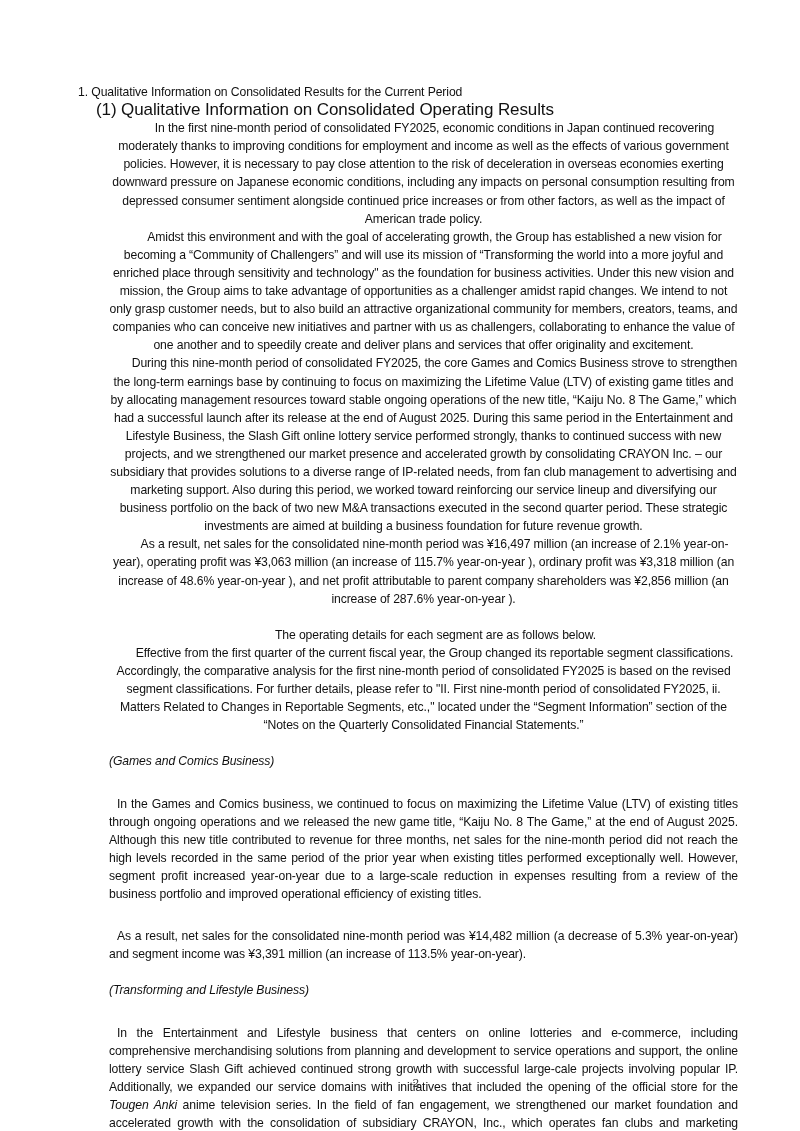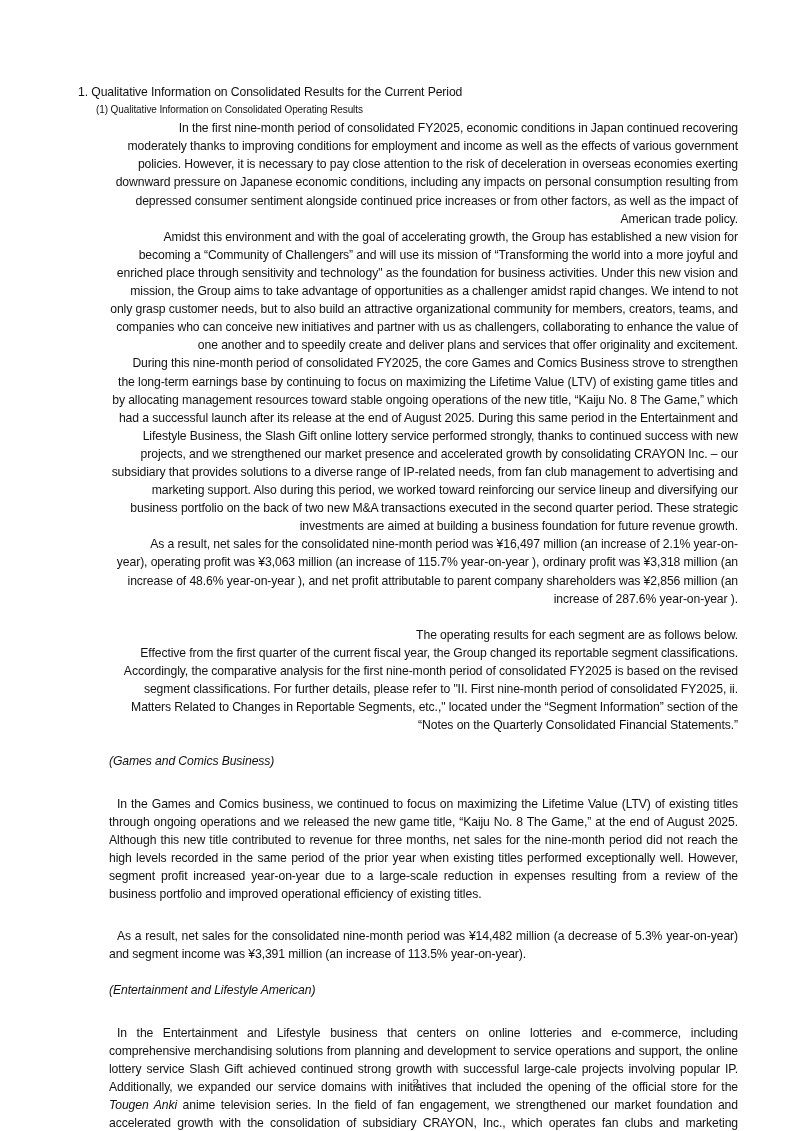--- a/index.html
+++ b/index.html
@@ -32,29 +32,29 @@
       letter-spacing: -0.1px;
     }
     .h1 {
       margin: 0;
       font-size: 12.2px;
       font-weight: normal;
       padding-left: 0;
     }
     .h2 {
       margin: 0;
-      font-size: 10px;
+      font-size: 17px;
       font-weight: normal;
       padding-left: 18px;
     }
     .para {
       margin: 0;
       padding-left: 31px;
       text-indent: 22px;
-      text-align: right;
+      text-align: center;
     }
     .para.justify {
       text-align: justify;
     }
     .para.small-indent {
       text-indent: 8px;
       margin-top: 24px;
     }
     .para.op-indent {
       text-indent: 24px;
@@ -89,30 +89,30 @@
     <p class="h1">1. Qualitative Information on Consolidated Results for the Current Period</p>
     <p class="h2">(1) Qualitative Information on Consolidated Operating Results</p>
 
     <p class="para">In the first nine-month period of consolidated FY2025, economic conditions in Japan continued recovering moderately thanks to improving conditions for employment and income as well as the effects of various government policies. However, it is necessary to pay close attention to the risk of deceleration in overseas economies exerting downward pressure on Japanese economic conditions, including any impacts on personal consumption resulting from depressed consumer sentiment alongside continued price increases or from other factors, as well as the impact of American trade policy.</p>
     <p class="para">Amidst this environment and with the goal of accelerating growth, the Group has established a new vision for becoming a “Community of Challengers” and will use its mission of “Transforming the world into a more joyful and enriched place through sensitivity and technology" as the foundation for business activities. Under this new vision and mission, the Group aims to take advantage of opportunities as a challenger amidst rapid changes. We intend to not only grasp customer needs, but to also build an attractive organizational community for members, creators, teams, and companies who can conceive new initiatives and partner with us as challengers, collaborating to enhance the value of one another and to speedily create and deliver plans and services that offer originality and excitement.</p>
     <p class="para">During this nine-month period of consolidated FY2025, the core Games and Comics Business strove to strengthen the long-term earnings base by continuing to focus on maximizing the Lifetime Value (LTV) of existing game titles and by allocating management resources toward stable ongoing operations of the new title, “Kaiju No. 8 The Game,” which had a successful launch after its release at the end of August 2025. During this same period in the Entertainment and Lifestyle Business, the Slash Gift online lottery service performed strongly, thanks to continued success with new projects, and we strengthened our market presence and accelerated growth by consolidating CRAYON Inc. – our subsidiary that provides solutions to a diverse range of IP-related needs, from fan club management to advertising and marketing support. Also during this period, we worked toward reinforcing our service lineup and diversifying our business portfolio on the back of two new M&amp;A transactions executed in the second quarter period. These strategic investments are aimed at building a business foundation for future revenue growth.</p>
     <p class="para">As a result, net sales for the consolidated nine-month period was ¥16,497 million (an increase of 2.1% year-on-year), operating profit was ¥3,063 million (an increase of 115.7% year-on-year ), ordinary profit was ¥3,318 million (an increase of 48.6% year-on-year ), and net profit attributable to parent company shareholders was ¥2,856 million (an increase of 287.6% year-on-year ).</p>
 
     <div class="blank"></div>
 
-    <p class="para op-indent">The operating results for each segment are as follows below.</p>
+    <p class="para op-indent">The operating details for each segment are as follows below.</p>
     <p class="para">Effective from the first quarter of the current fiscal year, the Group changed its reportable segment classifications. Accordingly, the comparative analysis for the first nine-month period of consolidated FY2025 is based on the revised segment classifications. For further details, please refer to "II. First nine-month period of consolidated FY2025, ii. Matters Related to Changes in Reportable Segments, etc.," located under the “Segment Information” section of the “Notes on the Quarterly Consolidated Financial Statements.”</p>
 
     <div class="blank"></div>
 
     <p class="seg-title">(Games and Comics Business)</p>
     <p class="para justify small-indent">In the Games and Comics business, we continued to focus on maximizing the Lifetime Value (LTV) of existing titles through ongoing operations and we released the new game title, “Kaiju No. 8 The Game,” at the end of August 2025. Although this new title contributed to revenue for three months, net sales for the nine-month period did not reach the high levels recorded in the same period of the prior year when existing titles performed exceptionally well. However, segment profit increased year-on-year due to a large-scale reduction in expenses resulting from a review of the business portfolio and improved operational efficiency of existing titles.</p>
     <p class="para justify small-indent">As a result, net sales for the consolidated nine-month period was ¥14,482 million (a decrease of 5.3% year-on-year) and segment income was ¥3,391 million (an increase of 113.5% year-on-year).</p>
 
     <div class="blank"></div>
 
-    <p class="seg-title">(Entertainment and Lifestyle American)</p>
+    <p class="seg-title">(Transforming and Lifestyle Business)</p>
     <p class="para justify small-indent"><span>In the Entertainment and Lifestyle business that centers on online lotteries and e-commerce, including comprehensive merchandising solutions from planning and development to service operations and support, the online lottery service Slash Gift achieved continued strong growth with successful large-cale projects involving popular IP. Additionally, we expanded our service domains with initiatives that included the opening of the official store for the </span><em>Tougen Anki</em><span> anime television series. In the field of fan engagement, we strengthened our market foundation and accelerated growth with the consolidation of subsidiary CRAYON, Inc., which operates fan clubs and marketing support, starting from the first</span></p>
 
   </div>
 
   <div class="page-number">2</div>
 </div>
 
 </body></html>

